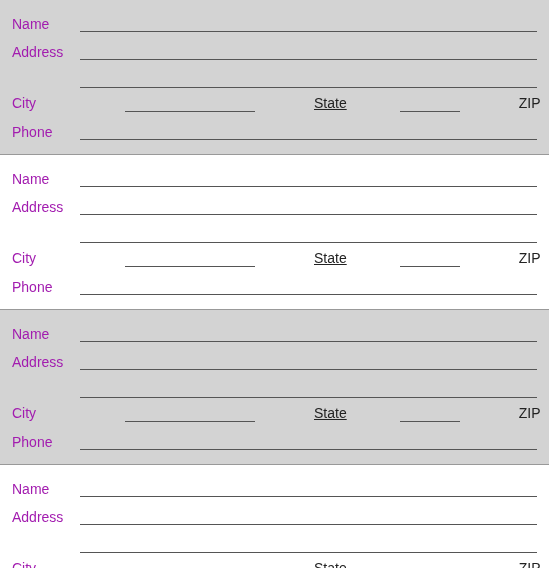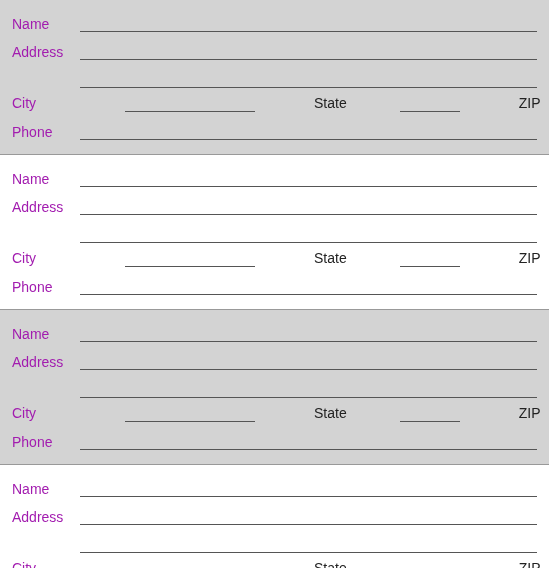--- a/index.html
+++ b/index.html
@@ -62,20 +62,21 @@
       height: 18px;
       flex-shrink: 0;
     }
 
     .state-label {
       margin-left: 14px;
       margin-right: 8px;
       font-size: 14px;
       color: #222;
       flex-shrink: 0;
+      text-decoration: underline;
     }
 
     .state-line {
       width: 60px;
       border-bottom: 1px solid #555;
       height: 18px;
       flex-shrink: 0;
     }
 
     .zip-label {

